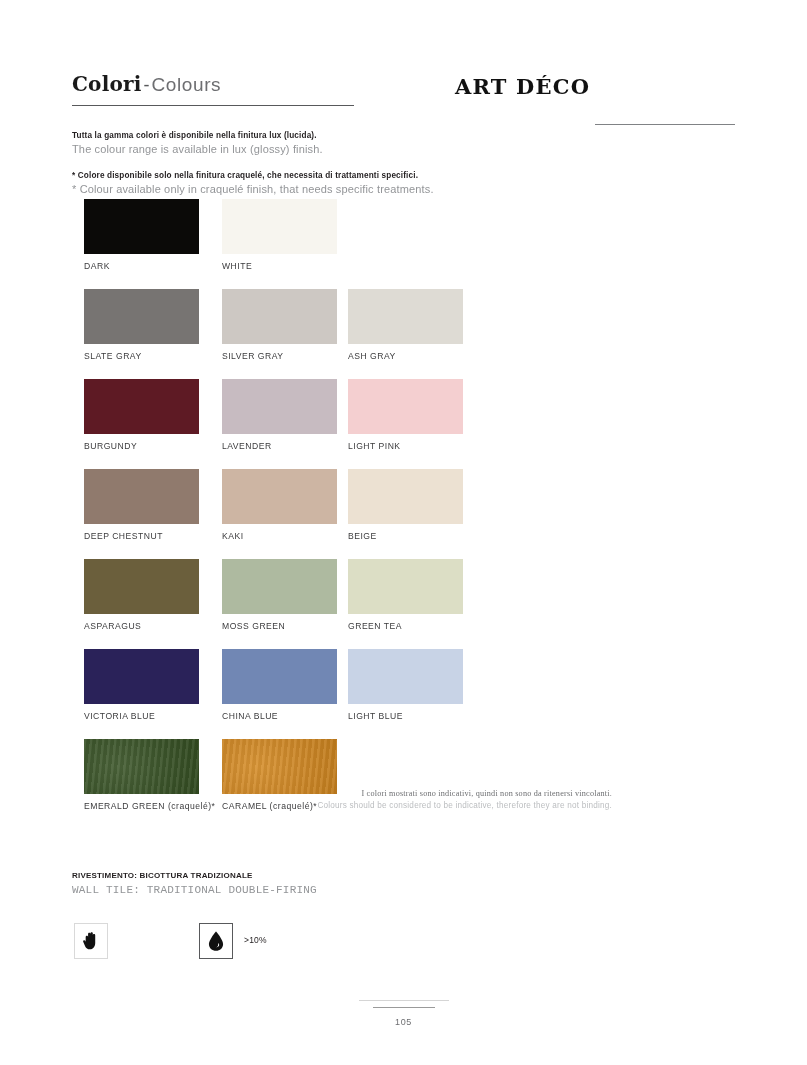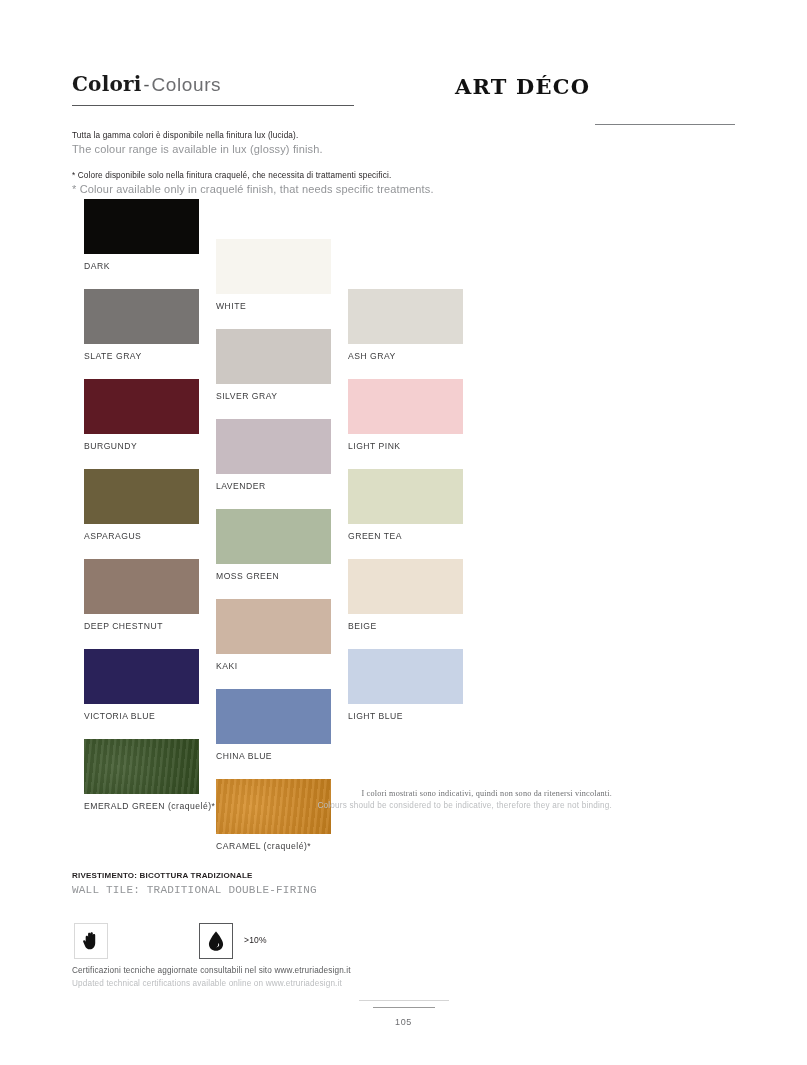--- a/index.html
+++ b/index.html
@@ -93,21 +93,21 @@
   
   .notes {
     position: absolute;
     left: 72px;
     top: 130px;
     width: 500px;
   }
   .note-group { margin-bottom: 12px; }
   .note-it {
     font-size: 8.2px;
-    font-weight: normal;
+    font-weight: bold;
     color: #231f20;
     letter-spacing: 0.15px;
     line-height: 1.45;
   }
   .note-en {
     font-size: 11px;
     font-weight: normal;
     color: #939598;
     letter-spacing: 0.15px;
     line-height: 1.45;
@@ -123,21 +123,21 @@
   .row {
     position: relative;
     height: 90px;
   }
   .cell {
     position: absolute;
     top: 0;
     width: 115px;
   }
   .cell.c0 { left: 0px; padding-left: 12px; }
-  .cell.c1 { left: 144px; margin-top: 40px; }
+  .cell.c1 { left: 150px; }
   .cell.c2 { left: 276px; }
 
   .chip {
     width: 115px;
     height: 55px;
     background: #cccccc;
     position: relative;
     overflow: hidden;
   }
   .chip.textured::after {
@@ -343,44 +343,44 @@
           <div class="chip" style="background: rgb(199, 187, 193);"></div>
           <div class="chip-label">LAVENDER</div>
         </div>
         <div class="cell c2">
           <div class="chip" style="background: rgb(244, 207, 208);"></div>
           <div class="chip-label">LIGHT PINK</div>
         </div>
       </div>
       <div class="row">
         <div class="cell c0">
+          <div class="chip" style="background: rgb(144, 122, 109);"></div>
+          <div class="chip-label">DEEP CHESTNUT</div>
+        </div>
+        <div class="cell c1">
+          <div class="chip" style="background: rgb(205, 181, 163);"></div>
+          <div class="chip-label">KAKI</div>
+        </div>
+        <div class="cell c2">
+          <div class="chip" style="background: rgb(236, 225, 210);"></div>
+          <div class="chip-label">BEIGE</div>
+        </div>
+      </div>
+      <div class="row">
+        <div class="cell c0">
           <div class="chip" style="background: rgb(107, 95, 60);"></div>
           <div class="chip-label">ASPARAGUS</div>
         </div>
         <div class="cell c1">
           <div class="chip" style="background: rgb(174, 186, 160);"></div>
           <div class="chip-label">MOSS GREEN</div>
         </div>
         <div class="cell c2">
           <div class="chip" style="background: rgb(220, 222, 197);"></div>
           <div class="chip-label">GREEN TEA</div>
-        </div>
-      </div>
-      <div class="row">
-        <div class="cell c0">
-          <div class="chip" style="background: rgb(144, 122, 109);"></div>
-          <div class="chip-label">DEEP CHESTNUT</div>
-        </div>
-        <div class="cell c1">
-          <div class="chip" style="background: rgb(205, 181, 163);"></div>
-          <div class="chip-label">KAKI</div>
-        </div>
-        <div class="cell c2">
-          <div class="chip" style="background: rgb(236, 225, 210);"></div>
-          <div class="chip-label">BEIGE</div>
         </div>
       </div>
       <div class="row">
         <div class="cell c0">
           <div class="chip" style="background: rgb(42, 34, 89);"></div>
           <div class="chip-label">VICTORIA BLUE</div>
         </div>
         <div class="cell c1">
           <div class="chip" style="background: rgb(113, 135, 180);"></div>
           <div class="chip-label">CHINA BLUE</div>
@@ -422,24 +422,20 @@
         <svg width="20" height="22" viewBox="0 0 24 26">
           <path d="M12 1.5 C12 1.5 3.5 11.2 3.5 16.6 C3.5 21.4 7.3 24.8 12 24.8 C16.7 24.8 20.5 21.4 20.5 16.6 C20.5 11.2 12 1.5 12 1.5 Z" fill="#111111"></path>
           <path d="M14.6 17.4 C14.6 19 13.4 20.2 12 20.6 C13.9 20.9 15.6 19.6 15.8 17.9 C15.9 16.9 15.5 16 14.8 15.4 C14.7 16 14.6 16.7 14.6 17.4 Z" fill="#ffffff"></path>
         </svg>
       </div>
 
       <div class="icon-value">&gt;10%</div>
     </div>
   </div>
 
-  <div class="footer">
-    <div class="foot-it">Certificazioni tecniche aggiornate consultabili nel sito www.etruriadesign.it</div>
-    <div class="foot-en">Updated technical certifications available online on www.etruriadesign.it</div>
-  </div>
 
   <div class="page-num-block" style="top:1000px;">
     <div class="pn-rule-top"></div>
     <div class="pn-rule-bottom"></div>
     <div class="pn-text">105</div>
   </div>
 
 </div>
 
 </body></html>

